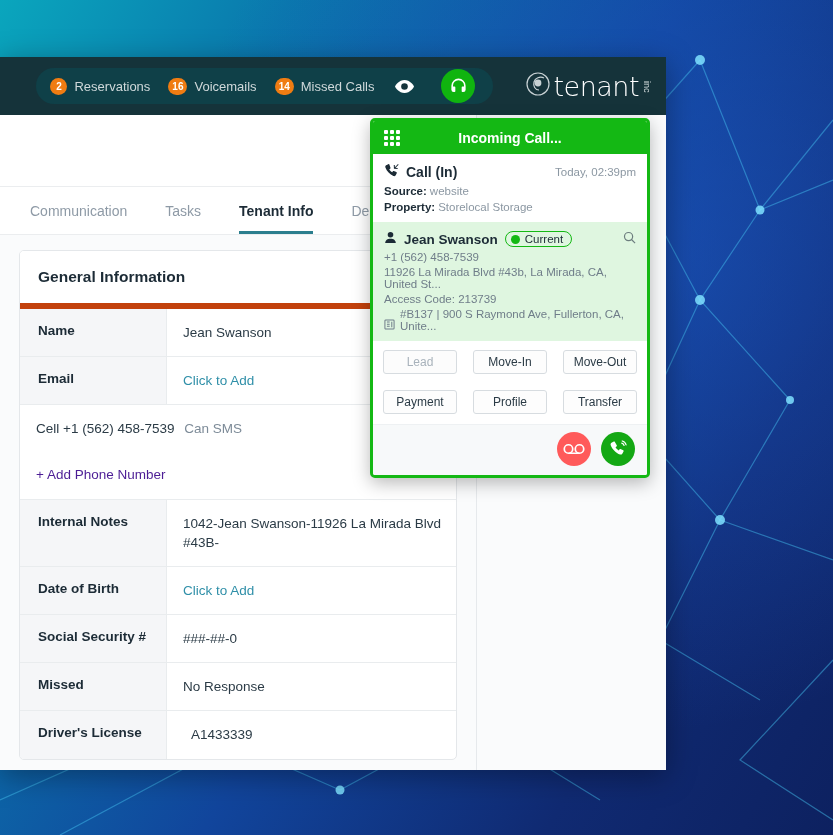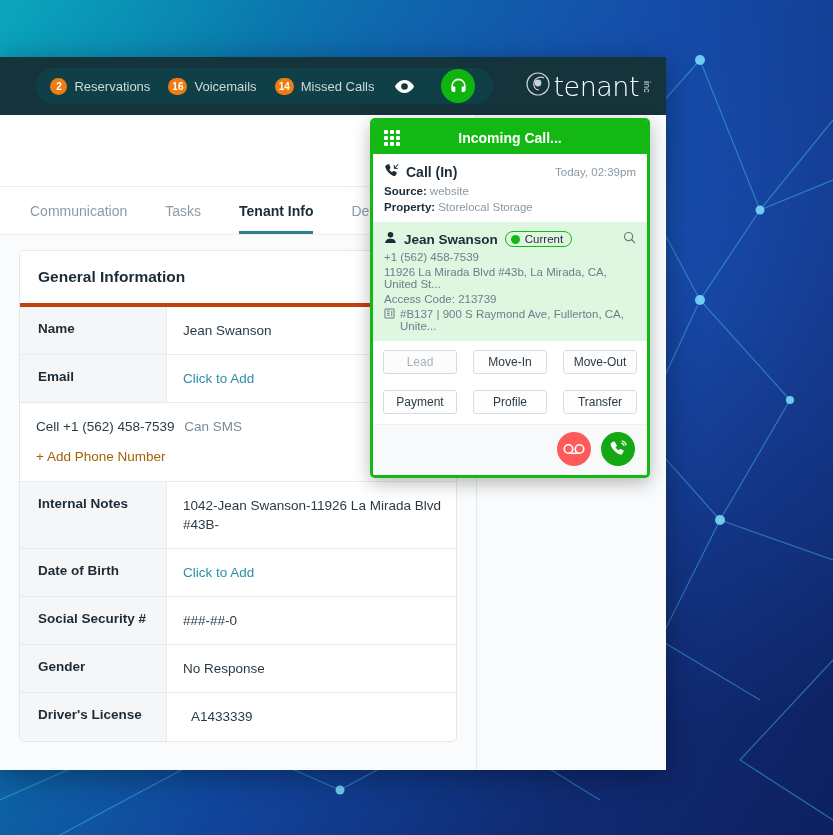--- a/index.html
+++ b/index.html
@@ -150,21 +150,21 @@
     background: #fff;
     border: 1px solid #e4e7ea;
     border-radius: 5px;
     overflow: hidden;
   }
   #cardtitle {
     font-size: 15.5px;
     font-weight: bold;
     color: #1c2b36;
     padding: 17px 18px;
-    border-bottom: 4px solid #c2410c;
+    border-bottom: 6px solid #c2410c;
     background: #fff;
   }
   .row { display: flex; border-bottom: 1px solid #e9ecee; }
   .row:last-child { border-bottom: none; gap: 8px; }
   .rlabel {
     width: 147px;
     flex: none;
     background: #f5f6f8;
     padding: 14px 0 14px 18px;
     font-size: 13.5px;
@@ -174,21 +174,21 @@
   }
   .rvalue {
     flex: 1;
     padding: 14px 14px 14px 16px;
     font-size: 13.5px;
     color: #2b3b46;
     line-height: 1.42;
   }
   .rvalue .muted { color: #7d8b98; }
   .link { color: #2f8fa8; cursor: pointer; }
-  .addlink { color: #a16207; cursor: pointer; display: inline-block; margin-top: 11px; }
+  .addlink { color: #4c1d95; cursor: pointer; display: inline-block; margin-top: 27px; }
   .inlinegap { margin-left: 6px; }
 
   
   #callpanel {
     position: absolute;
     left: 370px; top: 118px;
     width: 280px;
     background: #ffffff;
     border: 3px solid #14b814;
     border-radius: 5px;
@@ -239,21 +239,21 @@
     border: 1px solid #14b814;
     border-radius: 11px;
     padding: 1px 8px 1px 5px;
     font-size: 11.5px;
     color: #1c2b36;
     background: #dff6e0;
   }
   .cp-badge .dot { width: 9px; height: 9px; border-radius: 50%; background: #14b814; display:block; }
   .cp-search { margin-left: auto; cursor: pointer; opacity: .7; }
   .cp-line { font-size: 11.5px; color: #6f7d89; margin-top: 3px; }
-  .cp-line.unit { display: flex; align-items: flex-start; gap: 5px; }
+  .cp-line.unit { display: flex; align-items: flex-end; gap: 5px; }
 
   #cp-buttons {
     background: #fff;
     padding: 9px 10px 10px 10px;
     display: grid;
     grid-template-columns: repeat(3, 1fr);
     gap: 16px;
   }
   .cpbtn {
     border: 1px solid #d7dce0;
@@ -408,21 +408,21 @@
               <span class="link">Click to Add</span>
             </div>
           </div>
 
           <div class="row">
             <div class="rlabel">Social Security #</div>
             <div class="rvalue">###-##-0</div>
           </div>
 
           <div class="row">
-            <div class="rlabel">Gender</div>
+            <div class="rlabel">Missed</div>
             <div class="rvalue">No Response</div>
           </div>
 
           <div class="row">
             <div class="rlabel">Driver's License</div>
             <div class="rvalue">
               <span>A1433339</span><br>
               
             </div>
           </div>

